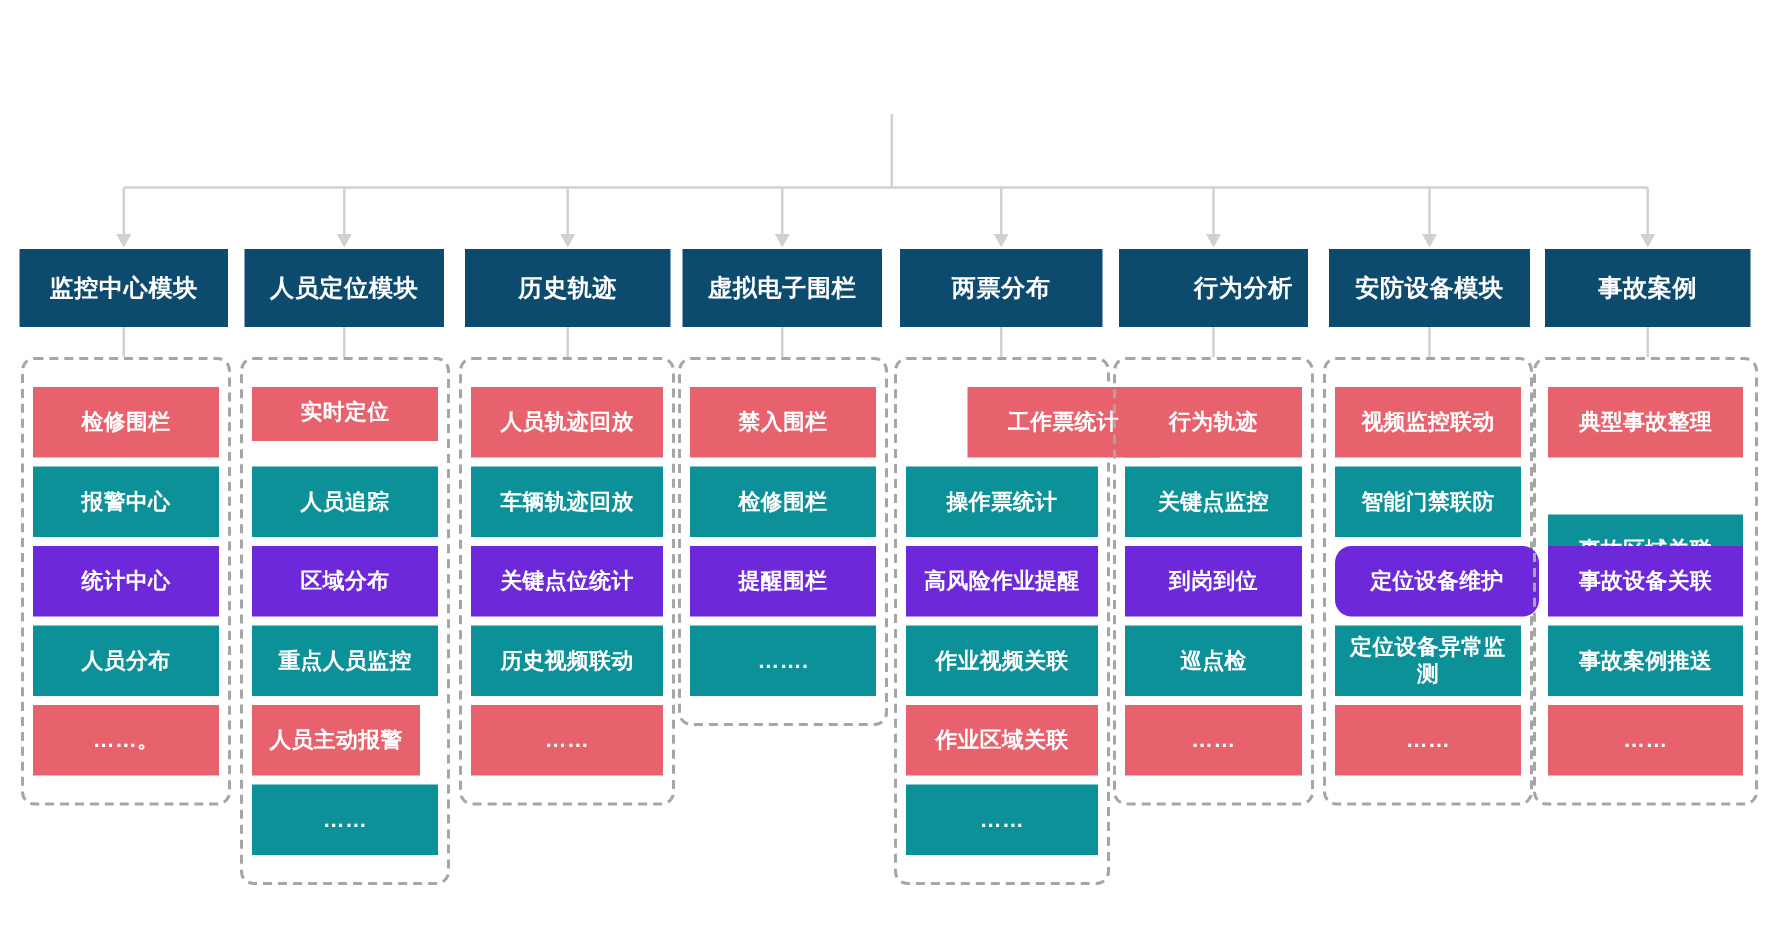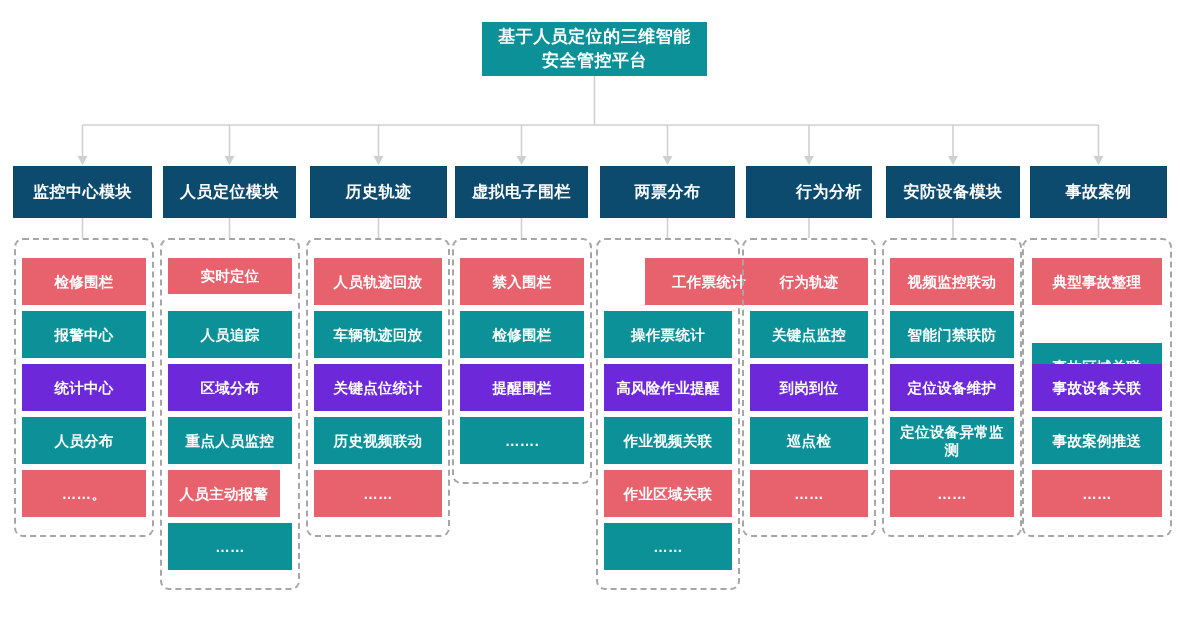--- a/index.html
+++ b/index.html
@@ -82,33 +82,32 @@
       <line x1="82.5" y1="218" x2="82.5" y2="238" stroke="#d0d0d0" stroke-width="1.6"></line>
       <line x1="229.5" y1="218" x2="229.5" y2="238" stroke="#d0d0d0" stroke-width="1.6"></line>
       <line x1="378.5" y1="218" x2="378.5" y2="238" stroke="#d0d0d0" stroke-width="1.6"></line>
       <line x1="521.5" y1="218" x2="521.5" y2="238" stroke="#d0d0d0" stroke-width="1.6"></line>
       <line x1="667.5" y1="218" x2="667.5" y2="238" stroke="#d0d0d0" stroke-width="1.6"></line>
       <line x1="809" y1="218" x2="809" y2="238" stroke="#d0d0d0" stroke-width="1.6"></line>
       <line x1="953" y1="218" x2="953" y2="238" stroke="#d0d0d0" stroke-width="1.6"></line>
       <line x1="1098.5" y1="218" x2="1098.5" y2="238" stroke="#d0d0d0" stroke-width="1.6"></line>
     </svg>
 
-  <div class="root-title" id="root-node" style="left: 482px; top: 22px; width: 225px; height: 54px;">基于人员定位的三维智能安全管控平台</div>
 
   <div id="columns-layer">
       <div class="col-head" style="left: 13px; top: 166px; width: 139px; height: 52px;">监控中心模块</div>
       <div class="group-box" style="left: 14px; top: 238px; width: 140px; height: 299px;"></div>
       <div class="item c-red" style="left: 22px; top: 258px; width: 124px; height: 47px;">检修围栏</div>
       <div class="item c-teal" style="left: 22px; top: 311px; width: 124px; height: 47px;">报警中心</div>
       <div class="item c-orange" style="left: 22px; top: 364px; width: 124px; height: 47px;">统计中心</div>
       <div class="item c-teal" style="left: 22px; top: 417px; width: 124px; height: 47px;">人员分布</div>
       <div class="item c-red" style="left: 22px; top: 470px; width: 124px; height: 47px;">……。</div>
       <div class="col-head" style="left: 163px; top: 166px; width: 133px; height: 52px;">人员定位模块</div>
       <div class="group-box" style="left: 160px; top: 238px; width: 140px; height: 352px;"></div>
-      <div class="item c-red" style="left: 168px; top: 258px; width: 124px; height: 36px;">实时定位</div>
+      <div class="item c-red" style="left: 168px; top: 258px; width: 124px; height: 36px; font-family: Liberation Mono, monospace;">实时定位</div>
       <div class="item c-teal" style="left: 168px; top: 311px; width: 124px; height: 47px;">人员追踪</div>
       <div class="item c-orange" style="left: 168px; top: 364px; width: 124px; height: 47px;">区域分布</div>
       <div class="item c-teal" style="left: 168px; top: 417px; width: 124px; height: 47px;">重点人员监控</div>
       <div class="item c-red" style="left: 168px; top: 470px; width: 112px; height: 47px;">人员主动报警</div>
       <div class="item c-teal" style="left: 168px; top: 523px; width: 124px; height: 47px;">……</div>
       <div class="col-head" style="left: 310px; top: 166px; width: 137px; height: 52px;">历史轨迹</div>
       <div class="group-box" style="left: 306px; top: 238px; width: 144px; height: 299px;"></div>
       <div class="item c-red" style="left: 314px; top: 258px; width: 128px; height: 47px;">人员轨迹回放</div>
       <div class="item c-teal" style="left: 314px; top: 311px; width: 128px; height: 47px;">车辆轨迹回放</div>
       <div class="item c-orange" style="left: 314px; top: 364px; width: 128px; height: 47px;">关键点位统计</div>
@@ -132,21 +131,21 @@
       <div class="group-box" style="left: 742px; top: 238px; width: 134px; height: 299px;"></div>
       <div class="item c-red" style="left: 750px; top: 258px; width: 118px; height: 47px;">行为轨迹</div>
       <div class="item c-teal" style="left: 750px; top: 311px; width: 118px; height: 47px;">关键点监控</div>
       <div class="item c-orange" style="left: 750px; top: 364px; width: 118px; height: 47px;">到岗到位</div>
       <div class="item c-teal" style="left: 750px; top: 417px; width: 118px; height: 47px;">巡点检</div>
       <div class="item c-red" style="left: 750px; top: 470px; width: 118px; height: 47px;">……</div>
       <div class="col-head" style="left: 886px; top: 166px; width: 134px; height: 52px;">安防设备模块</div>
       <div class="group-box" style="left: 882px; top: 238px; width: 140px; height: 299px;"></div>
       <div class="item c-red" style="left: 890px; top: 258px; width: 124px; height: 47px;">视频监控联动</div>
       <div class="item c-teal" style="left: 890px; top: 311px; width: 124px; height: 47px;">智能门禁联防</div>
-      <div class="item c-orange" style="left: 890px; top: 364px; width: 124px; height: 47px;">定位设备维护</div>
+      <div class="item c-orange" style="left: 890px; top: 364px; width: 136px; height: 47px; border-radius: 11px;">定位设备维护</div>
       <div class="item c-teal" style="left: 890px; top: 417px; width: 124px; height: 47px;">定位设备异常监测</div>
       <div class="item c-red" style="left: 890px; top: 470px; width: 124px; height: 47px;">……</div>
       <div class="col-head" style="left: 1030px; top: 166px; width: 137px; height: 52px;">事故案例</div>
       <div class="group-box" style="left: 1022px; top: 238px; width: 150px; height: 299px;"></div>
       <div class="item c-red" style="left: 1032px; top: 258px; width: 130px; height: 47px;">典型事故整理</div>
       <div class="item c-teal" style="left: 1032px; top: 311px; width: 130px; height: 47px; margin-top: 32px;">事故区域关联</div>
       <div class="item c-orange" style="left: 1032px; top: 364px; width: 130px; height: 47px;">事故设备关联</div>
       <div class="item c-teal" style="left: 1032px; top: 417px; width: 130px; height: 47px;">事故案例推送</div>
       <div class="item c-red" style="left: 1032px; top: 470px; width: 130px; height: 47px;">……</div>
     </div>

